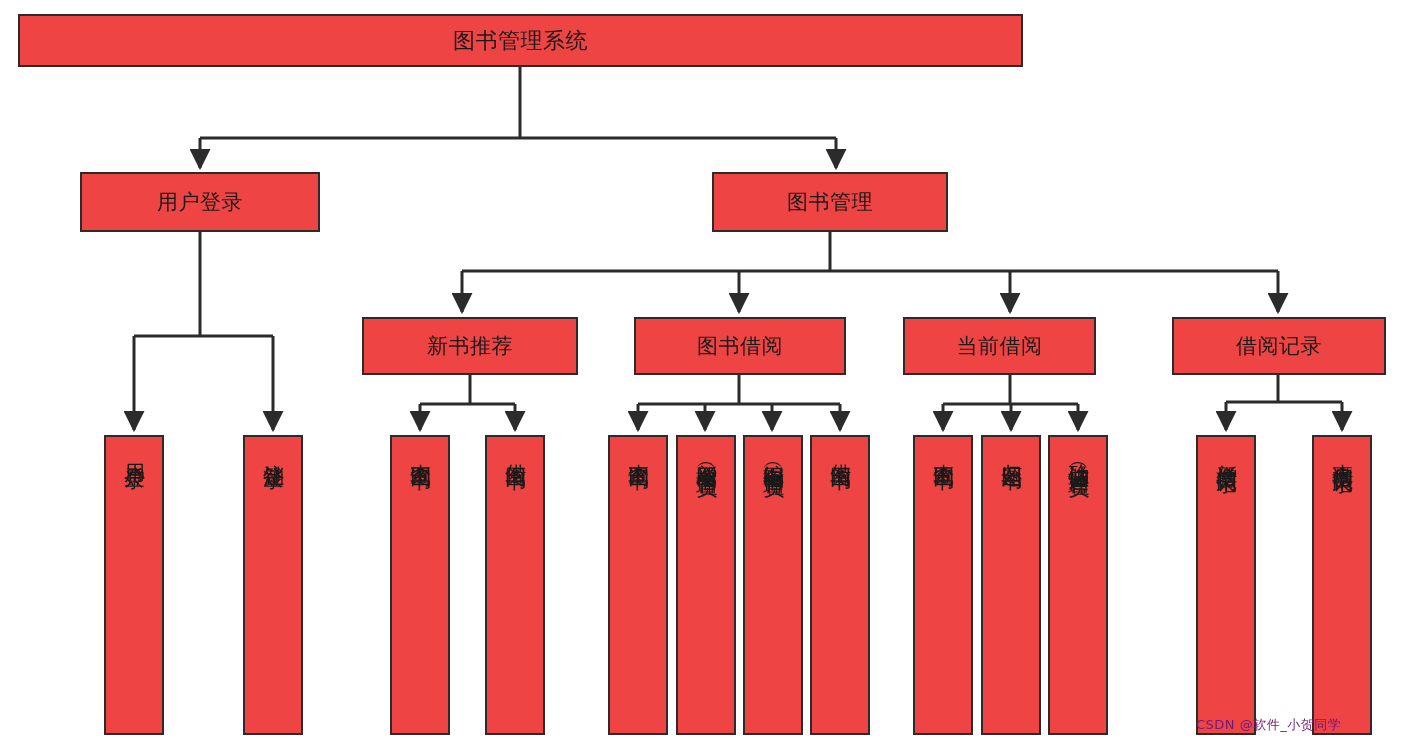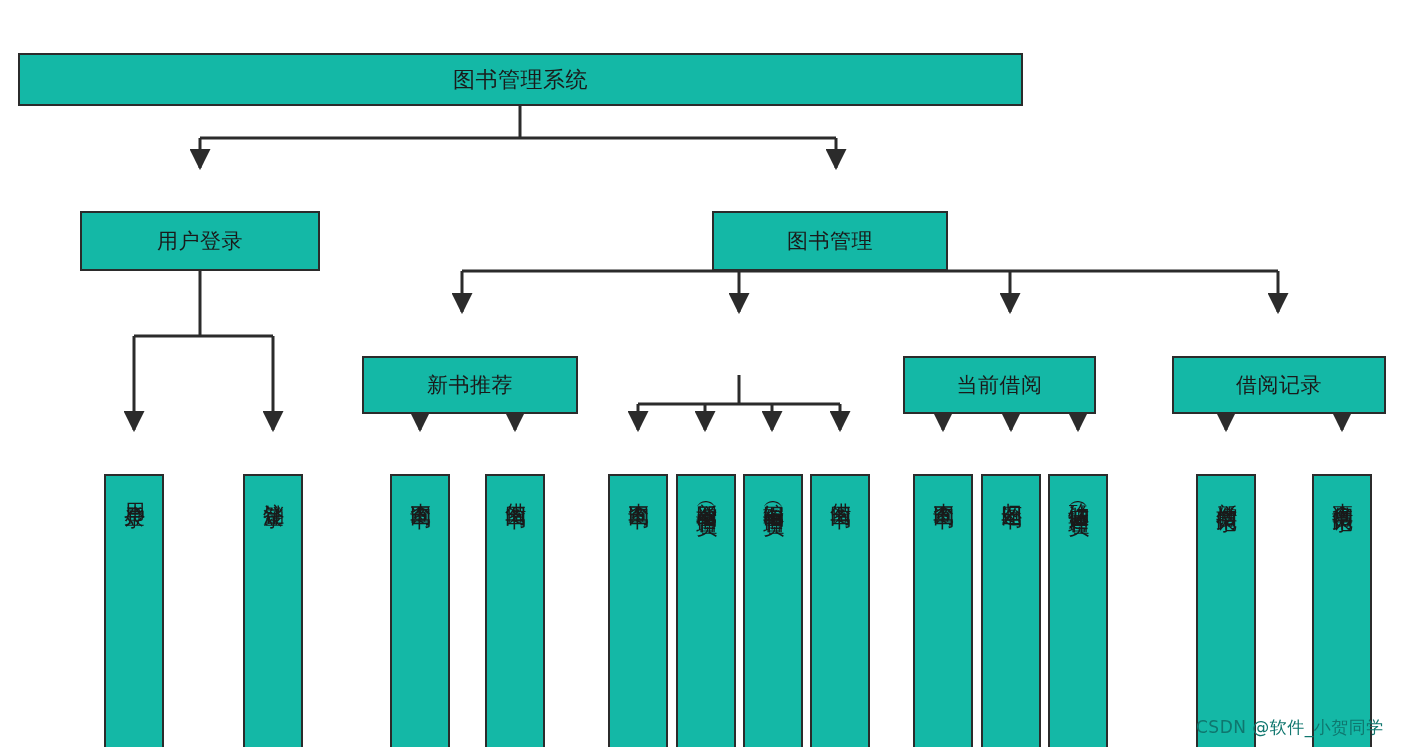--- a/index.html
+++ b/index.html
@@ -22,28 +22,27 @@
     position: absolute;
     left: 0;
     top: 0;
     width: 1405px;
     height: 747px;
     pointer-events: none;
   }
   .node {
     position: absolute;
     box-sizing: border-box;
-    background: #14b8a6;
+    background: #ef4444;
     border: 2px solid #2b2b2b;
     display: flex;
     align-items: center;
     justify-content: center;
     color: #1a1a1a;
     z-index: 2;
-    margin-top: 39px;
   }
   .node .label {
     display: block;
     text-align: center;
     line-height: 1.18;
     letter-spacing: 0.5px;
   }
   
   .node.horiz .label {
     writing-mode: horizontal-tb;
@@ -61,22 +60,22 @@
   .node.vert .label {
     writing-mode: vertical-rl;
     text-orientation: upright;
     font-size: 21px;
     line-height: 1.12;
     letter-spacing: 2px;
     white-space: nowrap;
   }
   .watermark {
     position: absolute;
-    font-size: 17px;
-    color: #0f766e;
+    font-size: 13px;
+    color: #701a75;
     white-space: nowrap;
     z-index: 5;
     letter-spacing: 0.5px;
   }
 </style>
 </head>
 <body>
 
 <div id="canvas">
 
@@ -137,20 +136,23 @@
   <div class="node horiz" style="left:80px; top:172px; width:240px; height:60px;">
     <span class="label">用户登录</span>
   </div>
   <div class="node horiz" style="left:362px; top:317px; width:216px; height:58px;">
     <span class="label">新书推荐</span>
   </div>
 
   <div class="node horiz" style="left:712px; top:172px; width:236px; height:60px;">
     <span class="label">图书管理</span>
   </div>
+  <div class="node horiz" style="left:634px; top:317px; width:212px; height:58px;">
+    <span class="label">图书借阅</span>
+  </div>
   <div class="node horiz" style="left:903px; top:317px; width:193px; height:58px;">
     <span class="label">当前借阅</span>
   </div>
   <div class="node horiz" style="left:1172px; top:317px; width:214px; height:58px;align-items:center;">
     <span class="label">借阅记录</span>
   </div>
 
   <div class="node vert" style="left:104px; top:435px; width:60px; height:300px;">
     <span class="label">用户登录</span>
   </div>

